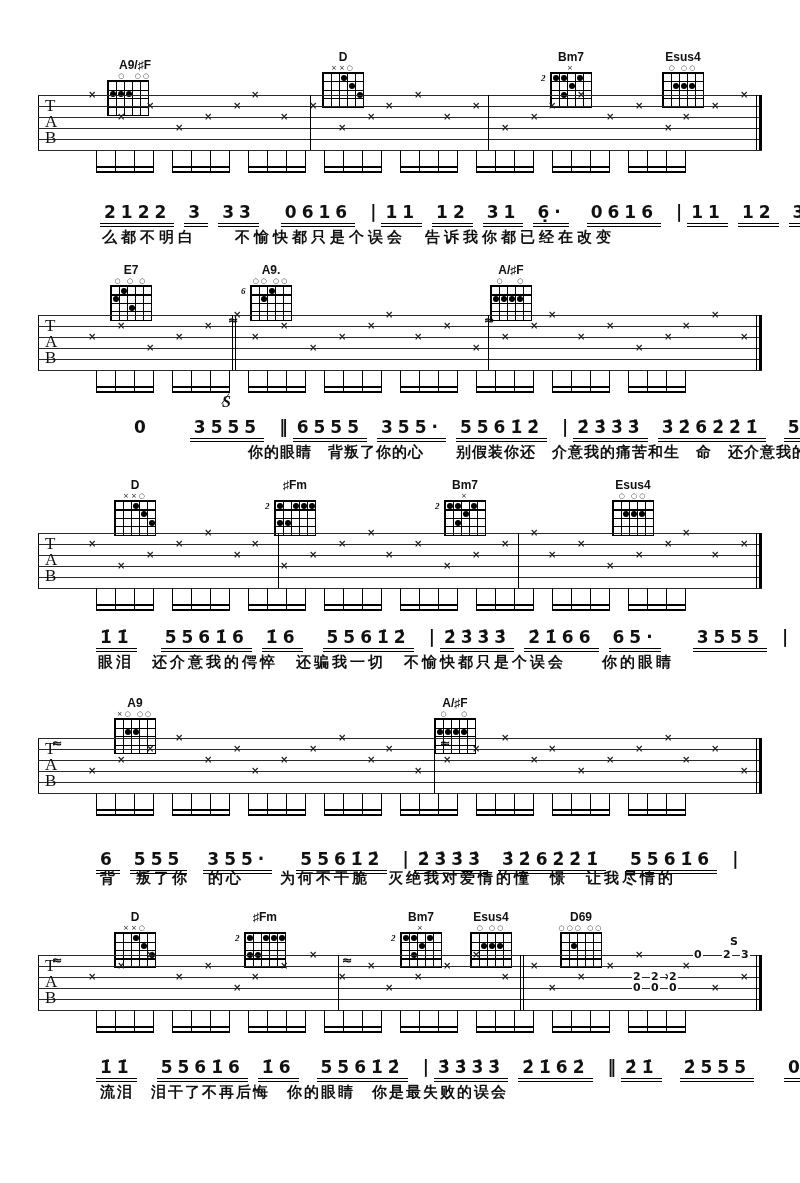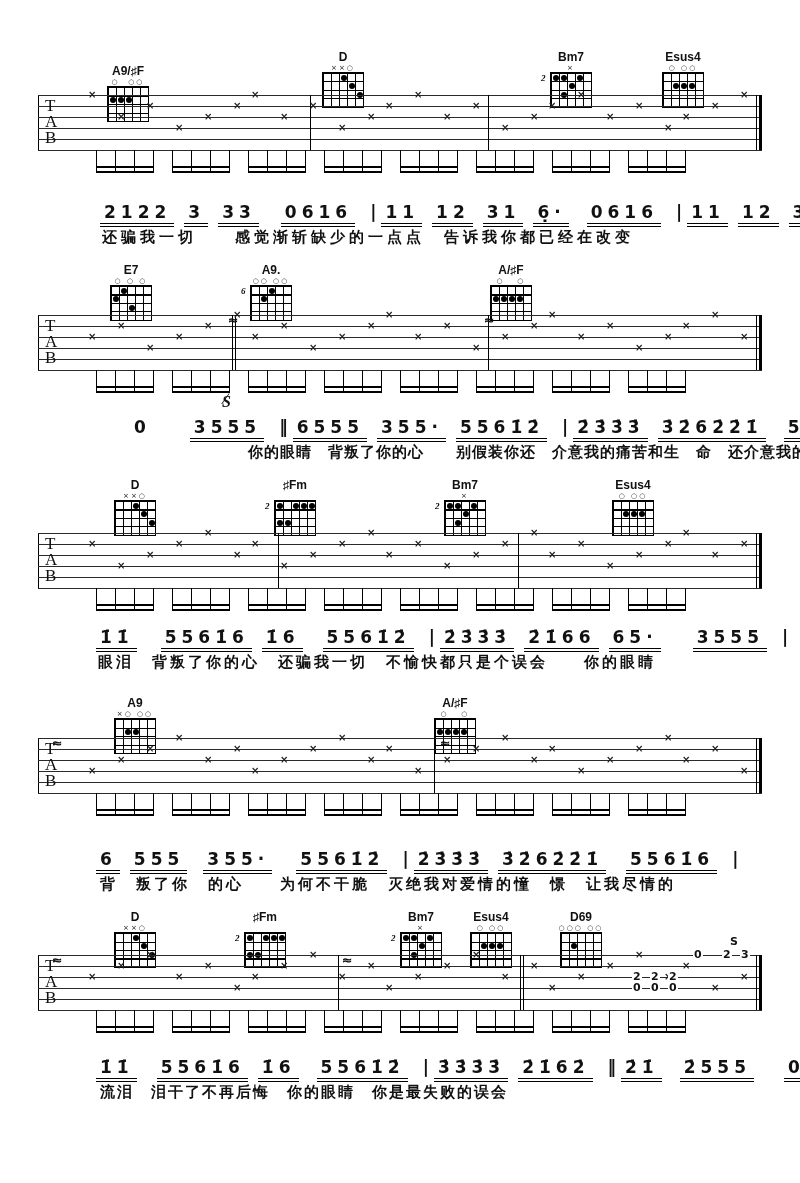--- a/index.html
+++ b/index.html
@@ -43,21 +43,21 @@
   .segno{position:absolute;font:italic 700 16px "Liberation Serif",serif;}
   .segno::before{content:"∕";position:absolute;left:2px;top:-3px;font-size:16px;}
   
   .lyrics{position:absolute;font:700 15px "DejaVu Sans",sans-serif;white-space:pre;}
 </style>
 </head>
 <body>
 
 <div id="canvas">
     <div class="sys" style="top: 50px;">
-      <div class="chord" style="top: 14px; left: 105px;">
+      <div class="chord" style="top: 8px; left: 105px; text-align: right;">
         <div class="cname">A9/♯F</div>
         <div class="cmarks">○  ○○</div>
         <div class="cgrid">
           <span class="cdot" style="left: 2px; top: 10px;"></span>
           <span class="cdot" style="left: 10px; top: 10px;"></span>
           <span class="cdot" style="left: 18px; top: 10px;"></span>
         </div>
       </div>
       <div class="chord" style="top: 0px; left: 320px;">
         <div class="cname">D</div>
@@ -188,21 +188,21 @@
         <div class="beam" style="left: 590px; top: 55px; width: 58px;">
           <div class="stem" style="left: 0px;"></div>
           <div class="stem" style="left: 19px;"></div>
           <div class="stem" style="left: 38px;"></div>
           <div class="stem" style="left: 57px;"></div>
           <div class="bbar" style="top: 16px;"></div>
           <div class="bbar" style="top: 21px;"></div>
         </div>
       </div>
       <div class="melody" style="top: 152px; left: 100px;"><span class="grp">2122</span><span class="grp">3</span><span class="grp">33</span><span class="grp" style="margin-left: 12px;">0616</span><span class="msym">|</span><span class="grp">11</span><span class="grp">12</span><span class="grp">31</span><span class="grp">6̣·</span><span class="grp" style="margin-left: 8px;">0616</span><span class="msym">|</span><span class="grp">11</span><span class="grp">12</span><span class="grp">33·</span></div>
-      <div class="lyrics" style="top: 178px; left: 102px; letter-spacing: 4px;">还骗我一切　　感觉渐斩缺少的一点点　告诉我你都已经在改变</div>
+      <div class="lyrics" style="top: 178px; left: 102px; letter-spacing: 4px;">么都不明白　　不愉快都只是个误会　告诉我你都已经在改变</div>
     </div>
     <div class="sys" style="top: 263px;">
       <div class="chord" style="top: 0px; left: 108px;">
         <div class="cname">E7</div>
         <div class="cmarks">○ ○ ○</div>
         <div class="cgrid">
           <span class="cdot" style="left: 10px; top: 1.5px;"></span>
           <span class="cdot" style="left: 2px; top: 10px;"></span>
           <span class="cdot" style="left: 18px; top: 18.5px;"></span>
         </div>
@@ -480,21 +480,21 @@
         <div class="beam" style="left: 590px; top: 55px; width: 58px;">
           <div class="stem" style="left: 0px;"></div>
           <div class="stem" style="left: 19px;"></div>
           <div class="stem" style="left: 38px;"></div>
           <div class="stem" style="left: 57px;"></div>
           <div class="bbar" style="top: 16px;"></div>
           <div class="bbar" style="top: 21px;"></div>
         </div>
       </div>
       <div class="melody" style="top: 149px; left: 96px;"><span class="grp">1̇1̇</span><span class="grp" style="margin-left: 14px;">5561̇6</span><span class="grp">1̇6</span><span class="grp" style="margin-left: 10px;">5561̇2̇</span><span class="msym">|</span><span class="grp">2̇3̇3̇3̇</span><span class="grp">2̇1̇66</span><span class="grp">65·</span><span class="grp" style="margin-left: 22px;">3555</span><span class="msym">|</span></div>
-      <div class="lyrics" style="top: 175px; left: 98px; letter-spacing: 3px;">眼泪　背叛了你的心　还骗我一切　不愉快都只是个误会　　你的眼睛</div>
+      <div class="lyrics" style="top: 175px; left: 98px; letter-spacing: 3px;">眼泪　还介意我的偔悴　还骗我一切　不愉快都只是个误会　　你的眼睛</div>
     </div>
     <div class="sys" style="top: 696px;">
       <div class="chord" style="top: 0px; left: 112px;">
         <div class="cname">A9</div>
         <div class="cmarks">×○ ○○</div>
         <div class="cgrid">
           <span class="cdot" style="left: 10px; top: 10px;"></span>
           <span class="cdot" style="left: 18px; top: 10px;"></span>
         </div>
       </div>
@@ -608,21 +608,21 @@
           <div class="stem" style="left: 19px;"></div>
           <div class="stem" style="left: 38px;"></div>
           <div class="stem" style="left: 57px;"></div>
           <div class="bbar" style="top: 16px;"></div>
           <div class="bbar" style="top: 21px;"></div>
         </div>
         <div class="squig" style="left: 16px; top: 2px;">≀≀</div>
         <div class="squig" style="left: 404px; top: 2px;">≀≀</div>
       </div>
       <div class="melody" style="top: 153px; left: 96px;"><span class="grp">6</span><span class="grp">555</span><span class="grp" style="margin-left: 6px;">355·</span><span class="grp" style="margin-left: 14px;">5561̇2̇</span><span class="msym">|</span><span class="grp">2̇3̇3̇3̇</span><span class="grp">3̇2̇62̇2̇1̇</span><span class="grp" style="margin-left: 10px;">5561̇6</span><span class="msym">|</span></div>
-      <div class="lyrics" style="top: 179px; left: 100px; letter-spacing: 3px;">背　叛了你　的心　　为何不干脆　灭绝我对爱情的憧　憬　让我尽情的</div>
+      <div class="lyrics" style="top: 173px; left: 100px; letter-spacing: 3px;">背　叛了你　的心　　为何不干脆　灭绝我对爱情的憧　憬　让我尽情的</div>
     </div>
     <div class="sys" style="top: 910px;">
       <div class="chord" style="top: 0px; left: 112px;">
         <div class="cname">D</div>
         <div class="cmarks">××○</div>
         <div class="cgrid">
           <span class="cdot" style="left: 18px; top: 1.5px;"></span>
           <span class="cdot" style="left: 26px; top: 10px;"></span>
           <span class="cdot" style="left: 34px; top: 18.5px;"></span>
         </div>

